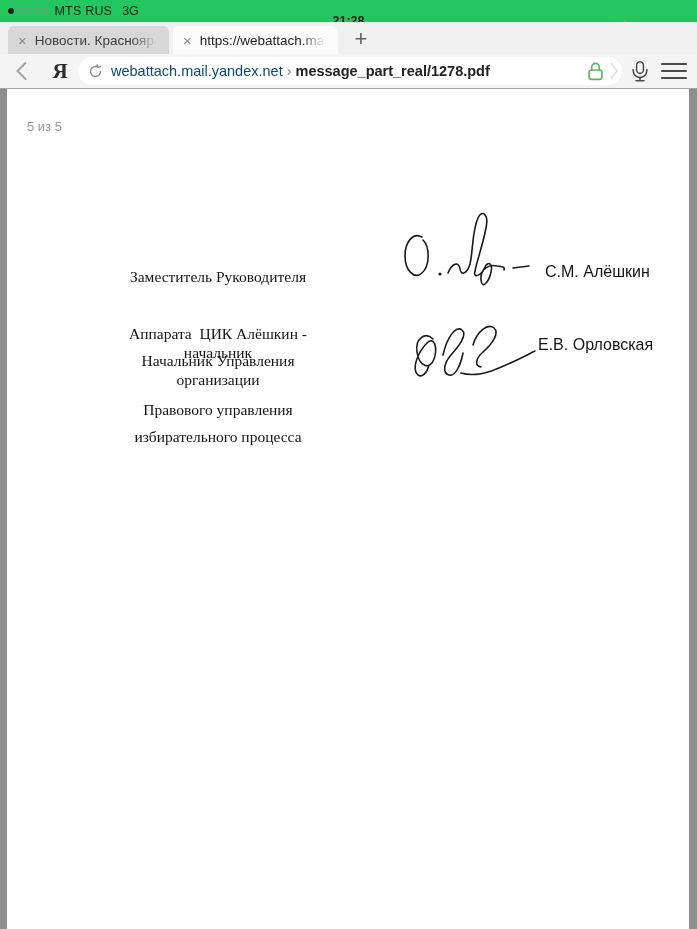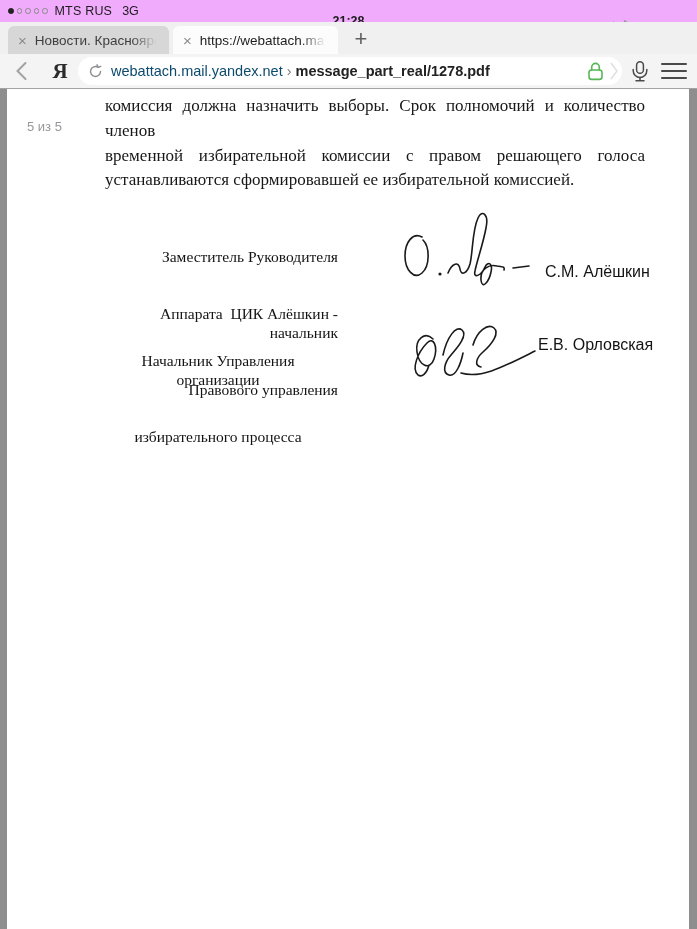--- a/index.html
+++ b/index.html
@@ -1,21 +1,21 @@
 <!DOCTYPE html>
 <html><head>
 <meta charset="utf-8">
 <style>
   html,body{margin:0;padding:0;}
   body{width:697px;height:929px;position:relative;overflow:hidden;
        font-family:"Liberation Sans","DejaVu Sans",sans-serif;
        background:#f4f4f4;-webkit-font-smoothing:antialiased;}
 
   
-  .status-bar{position:absolute;top:0;left:0;width:697px;height:22px;background:#f0abfc;
+  .status-bar{position:absolute;top:0;left:0;width:697px;height:22px;background:#22c55e;
               display:flex;align-items:center;font-size:12.5px;color:#1c1c1c;}
   .sb-left{position:absolute;left:8px;top:0;height:22px;display:flex;align-items:center;gap:4px;}
   .dots{display:flex;gap:3px;align-items:center;margin-right:3px;}
   .dot{width:5.5px;height:5.5px;border-radius:50%;border:1px solid #8a8a8a;box-sizing:border-box;}
   .dot.filled{background:#222;border-color:#222;}
   .carrier{font-weight:400;letter-spacing:.2px;}
   .net{margin-left:6px;}
   .sb-time{position:absolute;left:0;right:0;top:10px;height:22px;display:flex;align-items:center;
            justify-content:center;font-weight:600;font-size:12.5px;}
   .sb-right{position:absolute;right:6px;top:0;height:22px;display:flex;align-items:center;gap:5px;margin-top:16px;}
@@ -59,21 +59,21 @@
 
   
   .content{position:absolute;top:89px;left:0;width:697px;height:840px;background:#8e8e8e;}
   .page{position:absolute;top:0;left:7px;width:682px;height:840px;background:#ffffff;}
   .page-indicator{position:absolute;left:27px;top:22px;font-size:13px;color:#97979c;margin-top:8px;}
   .doc-par{position:absolute;left:105px;top:5px;width:540px;
            font-family:"Liberation Serif","DejaVu Serif",serif;font-size:17px;line-height:24.8px;color:#171717;}
   .jline{text-align:justify;text-align-last:justify;}
   .sig-title{position:absolute;font-family:"Liberation Serif","DejaVu Serif",serif;font-size:15.5px;
              line-height:19px;color:#141414;text-align:center;white-space:pre-wrap;}
-  .sig1-title{left:98px;top:120px;width:240px;text-align:right;}
+  .sig1-title{left:98px;top:140px;width:240px;}
   .sig2-title{left:98px;top:224px;width:240px;}
   .sig-name{position:absolute;font-family:Liberation Sans, sans-serif;font-size:16px;color:#141414;}
   .sig1-name{left:545px;top:174px;}
   .sig2-name{left:538px;top:247px;text-align:right;}
   .sig-svg{position:absolute;}
   .sig1-svg{left:398px;top:122px;}
   .sig2-svg{left:403px;top:214px;}
 </style>
 </head>
 <body>
@@ -153,25 +153,20 @@
     <span class="menu-line"></span>
     <span class="menu-line"></span>
   </div>
 </div>
 
 <div class="content">
   <div class="page"></div>
 
   <div class="page-indicator">5 из 5</div>
 
-  <div class="doc-par">
-    <div class="jline">комиссия должна назначить выборы. Срок полномочий и количество членов</div>
-    <div class="jline">временной избирательной комиссии с правом решающего голоса</div>
-    <div>устанавливаются сформировавшей ее избирательной комиссией.</div>
-  </div>
 
   <div class="sig-title sig1-title">
     <div>Заместитель Руководителя</div>
     <div>Аппарата  ЦИК Алёшкин - начальник</div>
     <div>Правового управления</div>
   </div>
   <svg class="sig-svg sig1-svg" width="140" height="85" viewBox="0 0 140 85">
     <g stroke="#1a1a1a" stroke-width="1.6" fill="none" stroke-linecap="round">
       <path d="M24,26 C15,21 7,31 7,45 C7,59 16,69 24,62 C32,55 32,36 25,29"></path>
       <path d="M50,62 C54,52 61,50 62,58 C63,65 69,63 72,53 C75,41 74,20 80,7 C84,-2 91,3 88,17

